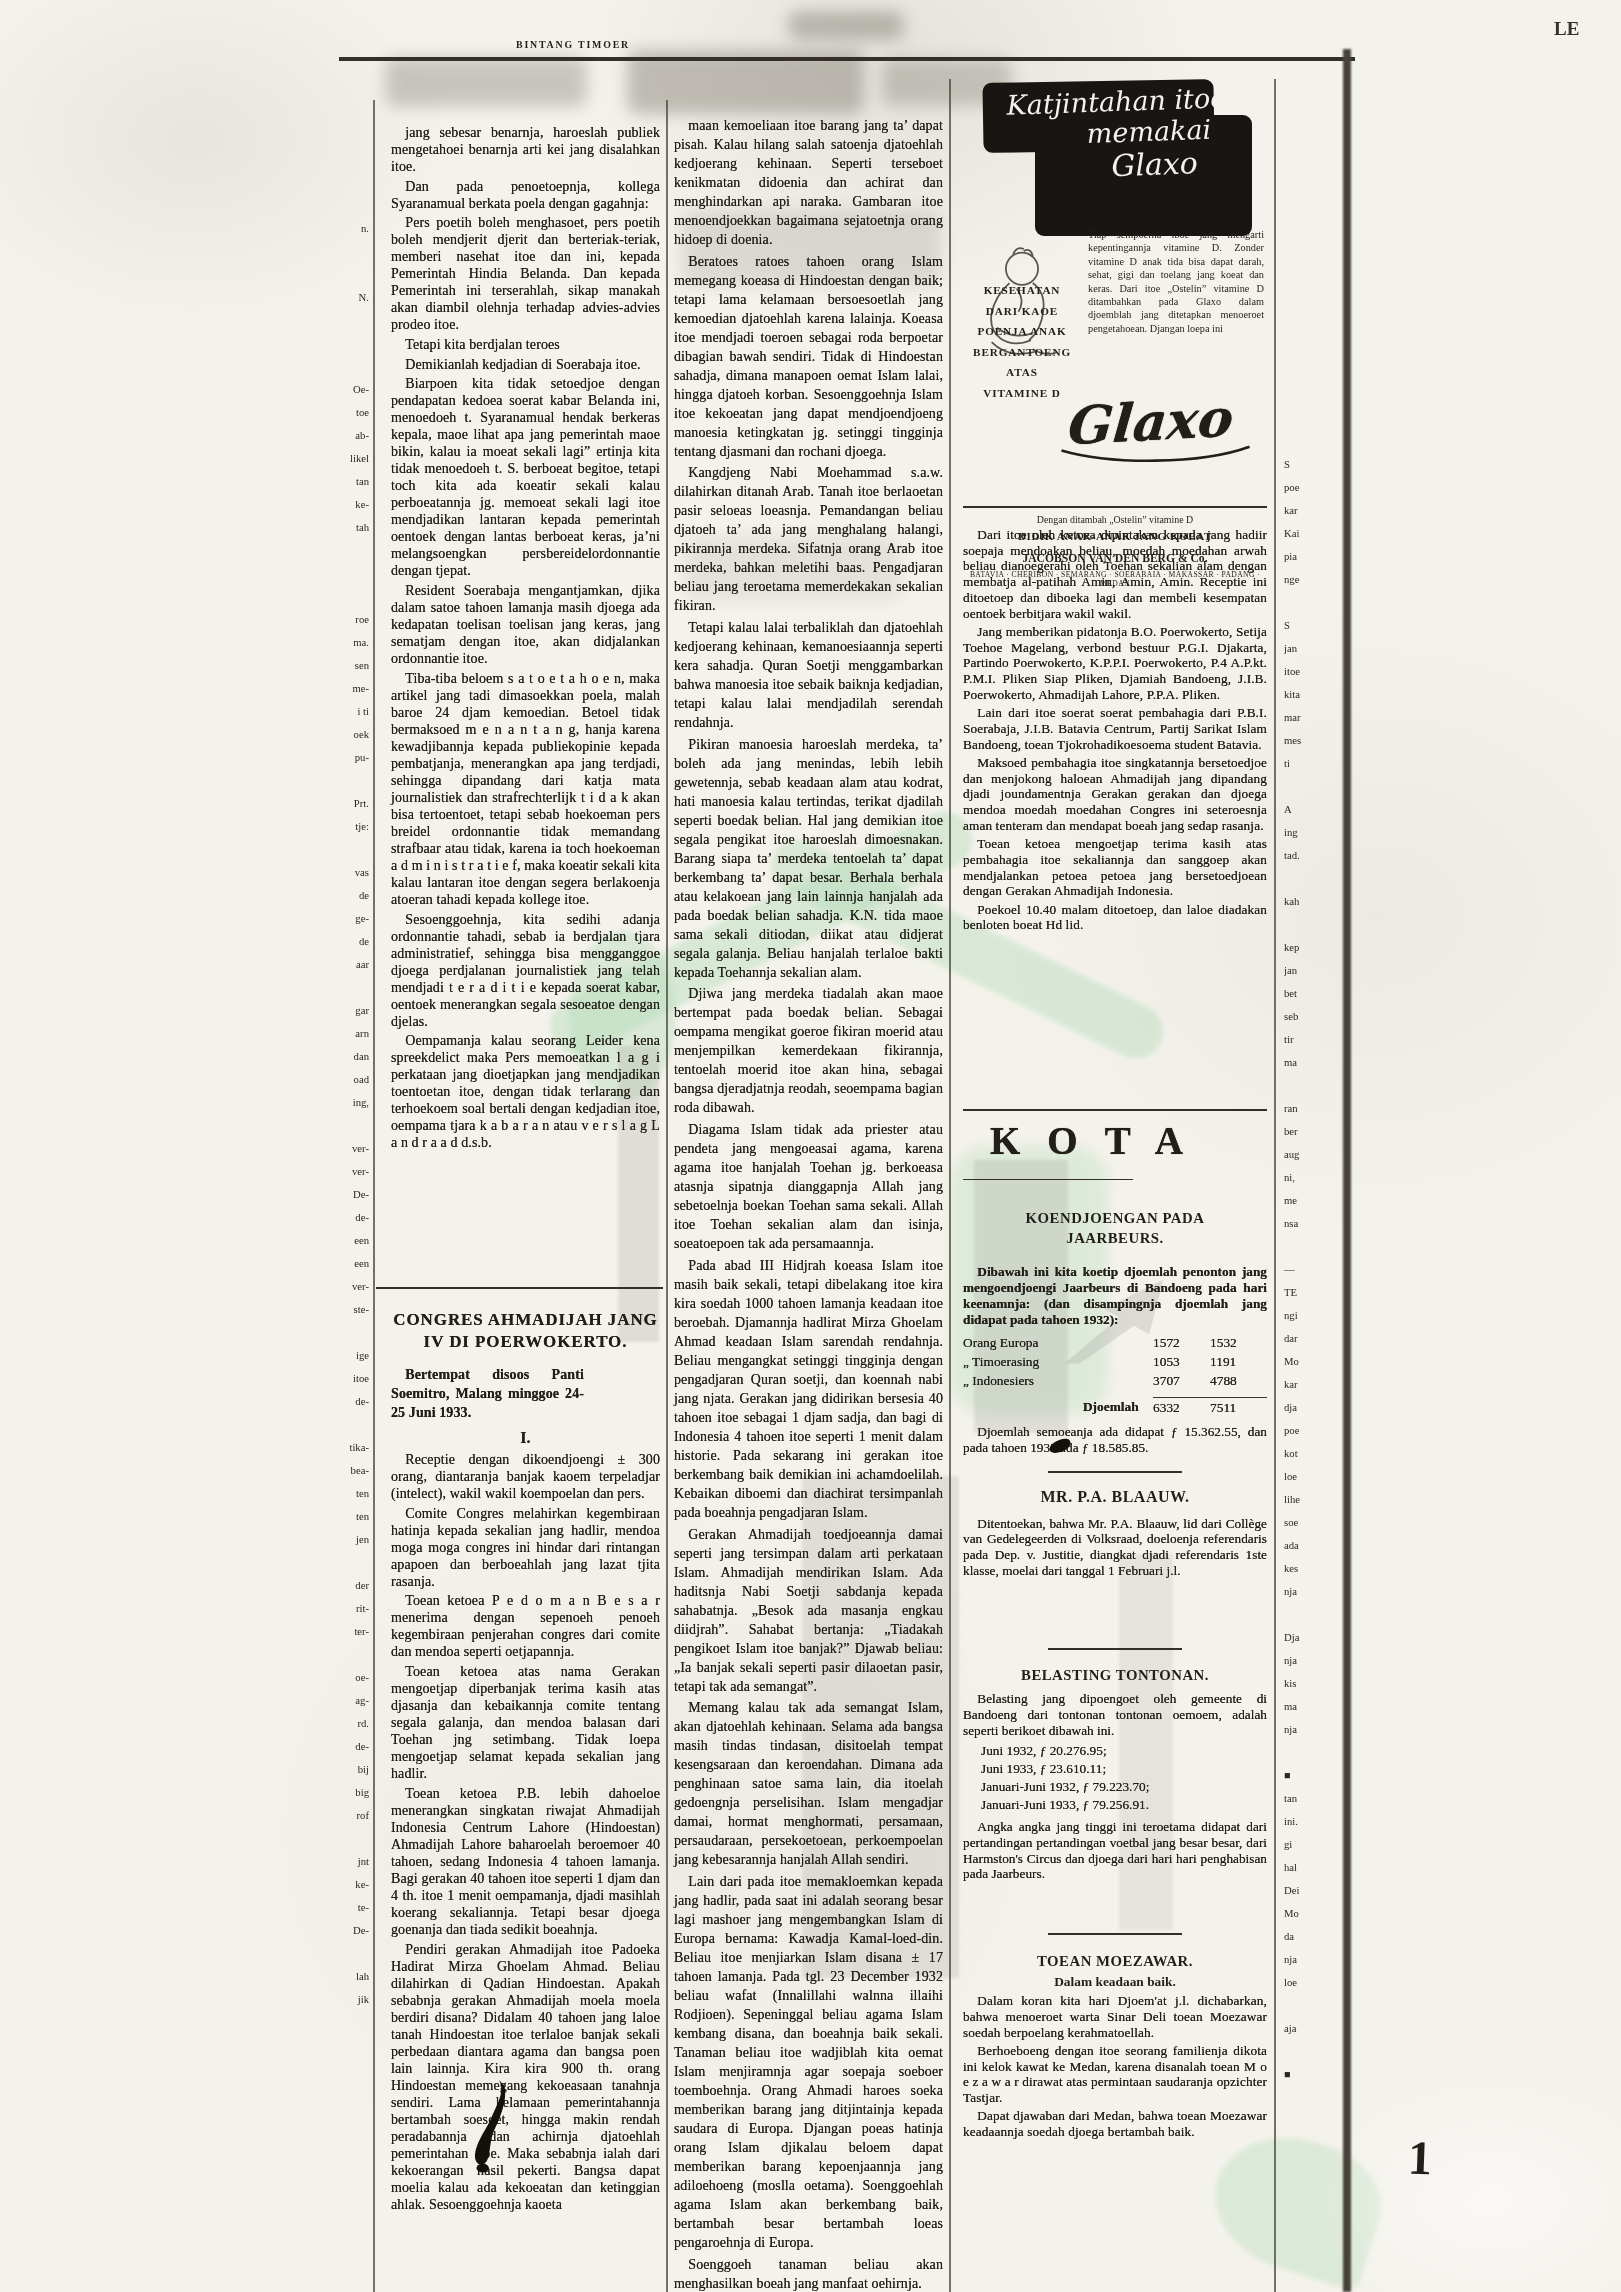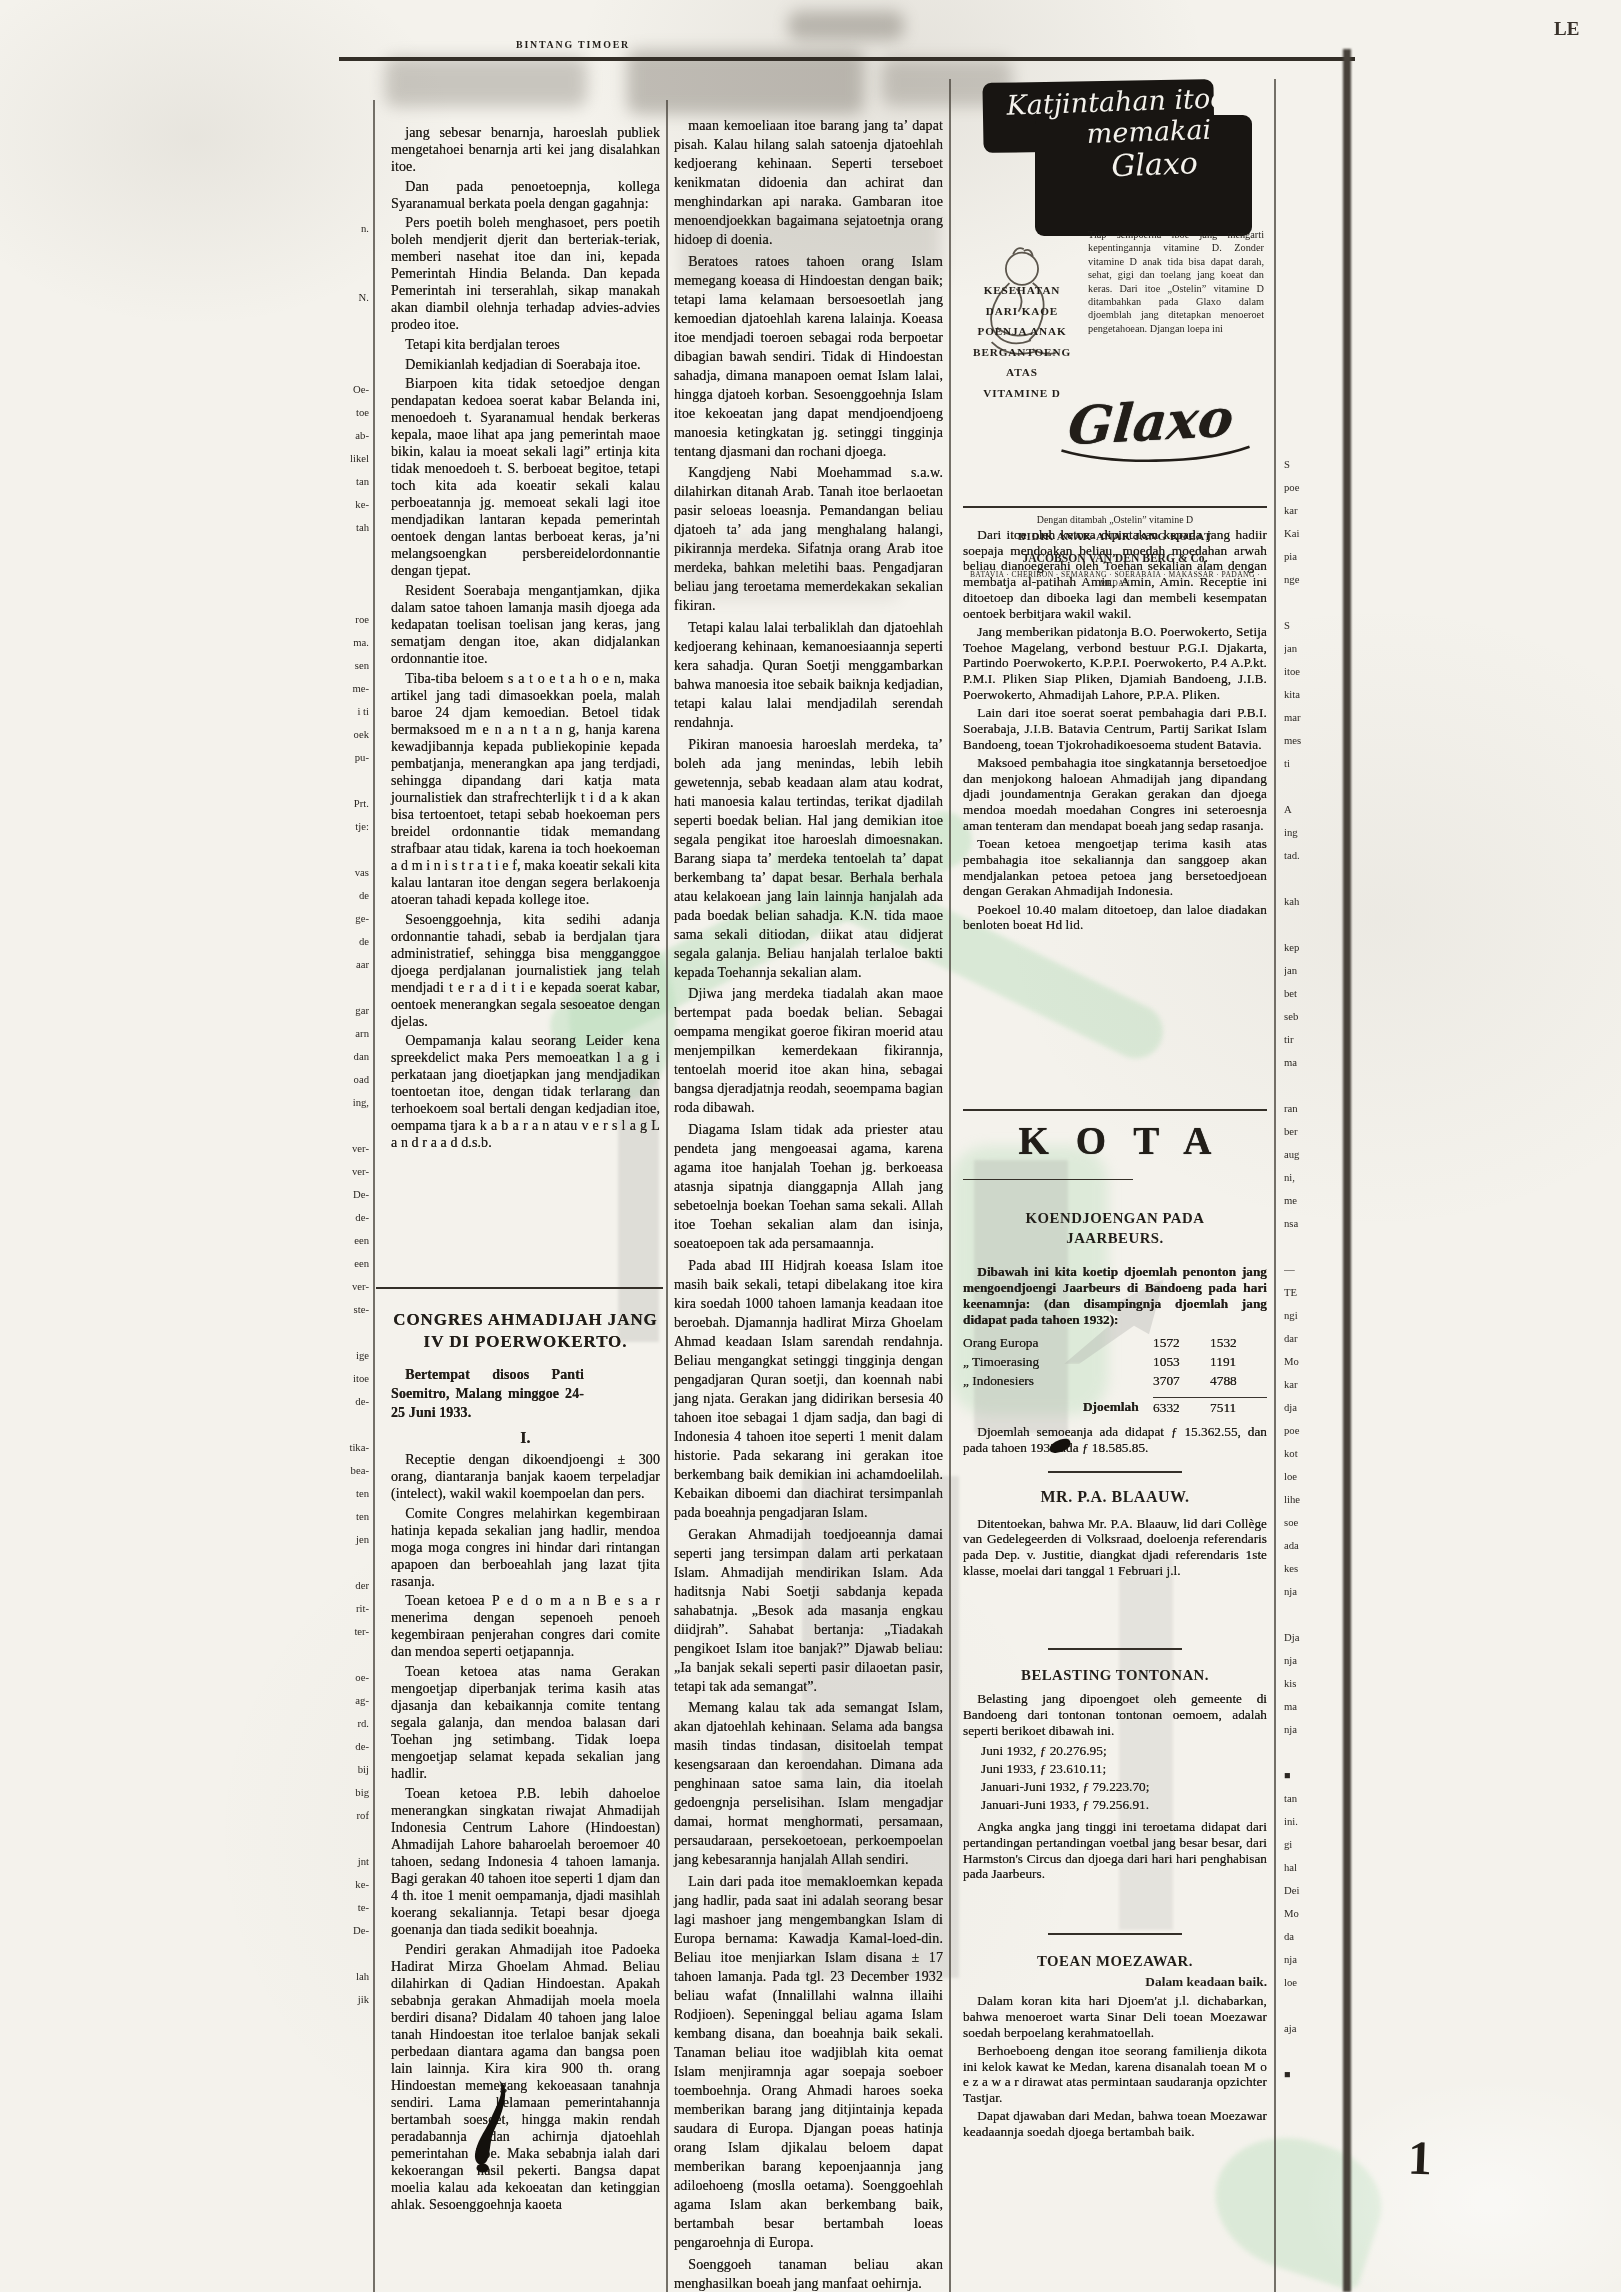--- a/index.html
+++ b/index.html
@@ -23,21 +23,21 @@
   .col p{margin:0 0 2.7px;text-indent:14.3px;}
   #col1a,#col1b{width:269px;font-size:14px;line-height:17px;}
   #col2{width:269px;font-size:14px;line-height:19px;}
   .c3p{font-size:13.3px;line-height:15.7px;}
   .headline{font-weight:bold;text-align:center;text-indent:0;}
   #congres-head{font-size:17px;line-height:21.5px;letter-spacing:0.9px;margin:9px 0 12.5px;}
   .dateline{font-weight:bold;width:193px;margin-left:79px;line-height:19px;text-indent:0;}
   .romnum{text-align:center;font-weight:bold;font-size:16px;margin:7.2px 0 5.4px;text-indent:0;}
   .abs{position:absolute;}
   .kota{font-weight:bold;font-size:39px;letter-spacing:27px;text-indent:27px;
-    text-align:center;text-shadow:0 0 0.7px #111;}
+    text-shadow:0 0 0.7px #111;}
   .h3{font-weight:bold;text-align:center;font-size:14.8px;line-height:19.7px;letter-spacing:0.5px;}
   .jrow{display:flex;font-size:13.4px;line-height:19px;text-shadow:0 0 0.5px rgba(30,26,20,.85);}
   .jrow .lab{flex:1;}
   .jrow .v{width:57px;}
   .jrow.total{margin-top:7px;}
   .jrow.total .lab{text-align:right;padding-right:14.3px;font-weight:bold;}
   .jrow.total .v{border-top:0.9px solid #3a352f;}
   .fragcol div{height:23px;font-size:10.7px;line-height:23px;color:#2b2722;overflow:hidden;}
   #lfrags{text-align:right;}
   .adbox{position:absolute;}
@@ -407,21 +407,21 @@
           <div>Juni 1933,  ƒ 23.610.11;</div>
           <div>Januari-Juni 1932,  ƒ 79.223.70;</div>
           <div>Januari-Juni 1933,  ƒ 79.256.91.</div>
         </div>
       <p class="c3p" style="text-align:justify;text-indent:14.3px;margin:5.4px 0 0;text-shadow:0 0 0.5px rgba(30,26,20,.85);">Angka angka jang tinggi ini teroetama didapat dari pertandingan pertandingan voetbal jang besar besar, dari Harmston's Circus dan djoega dari hari hari penghabisan pada Jaarbeurs.</p>
     </div>
     <div class="hrule" style="left:85px;top:1933px;width:134px;"></div>
 
     <div class="abs" style="left:0;top:1952px;width:304px;">
       <div class="h3">TOEAN MOEZAWAR.</div>
-      <div style="text-align:right;font-weight:bold;font-size:13.4px;margin:1.8px 0 3.6px;">Dalam keadaan baik.</div>
+      <div style="text-align:center;font-weight:bold;font-size:13.4px;margin:1.8px 0 3.6px;">Dalam keadaan baik.</div>
       <div class="c3p col" style="position:static;width:304px;">
           <p>Dalam koran kita hari Djoem'at j.l. dichabarkan, bahwa menoeroet warta Sinar Deli toean Moezawar soedah berpoelang kerahmatoellah.</p>
           <p>Berhoeboeng dengan itoe seorang familienja dikota ini kelok kawat ke Medan, karena disanalah toean M o e z a w a r dirawat atas permintaan saudaranja opzichter Tastjar.</p>
           <p>Dapat djawaban dari Medan, bahwa toean Moezawar keadaannja soedah djoega bertambah baik.</p>
         </div>
     </div>
   </div>
 
   <div class="pagenum" style="left:1408px;top:2130px;">1</div>
 </div>

